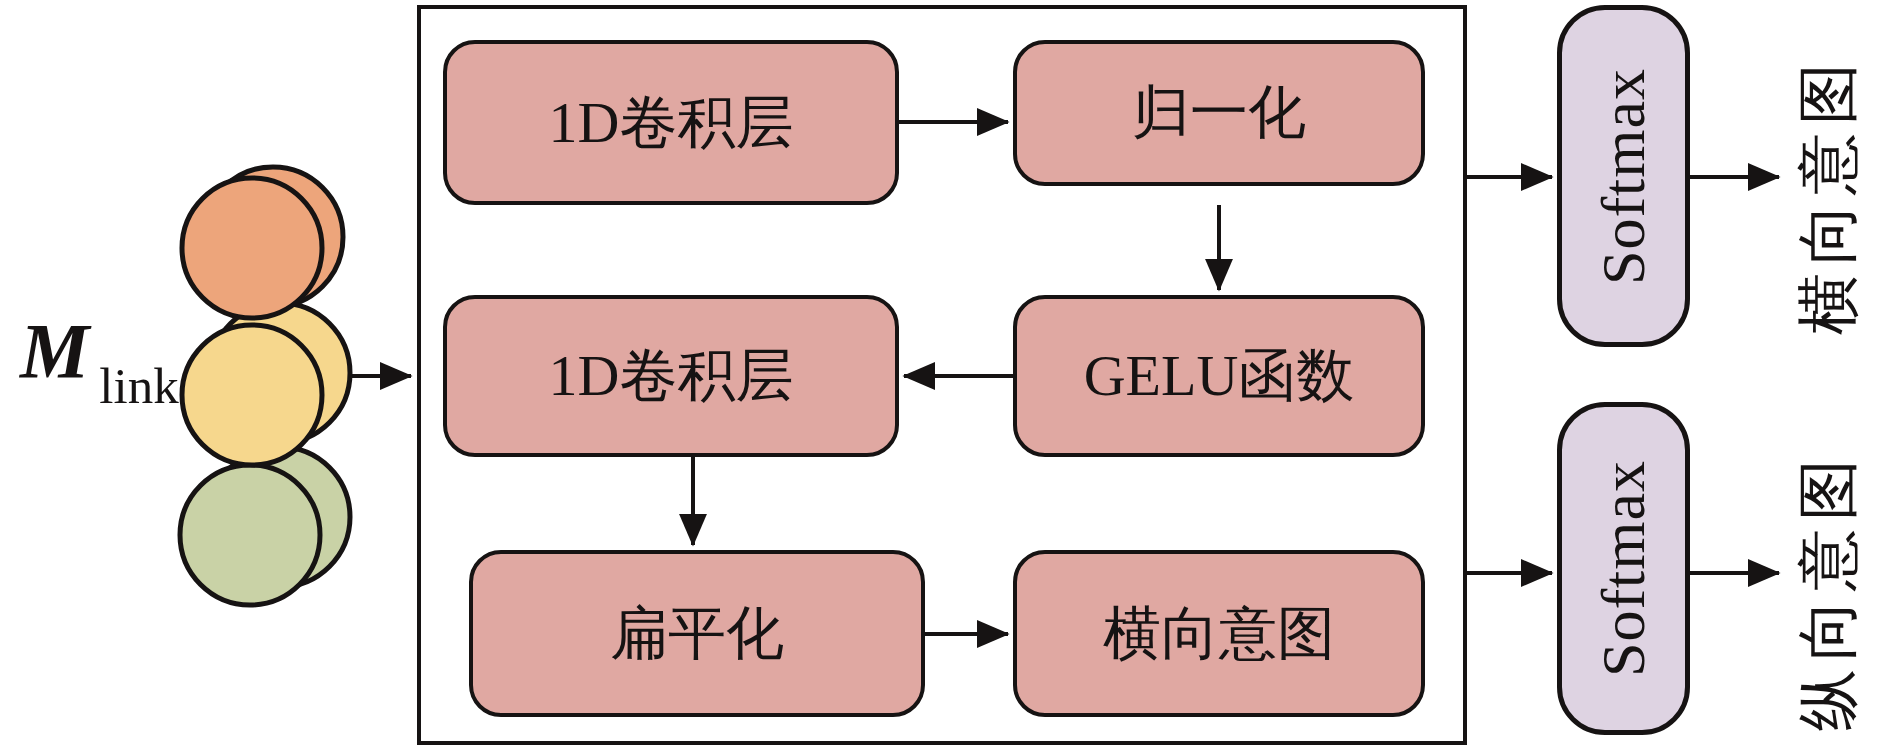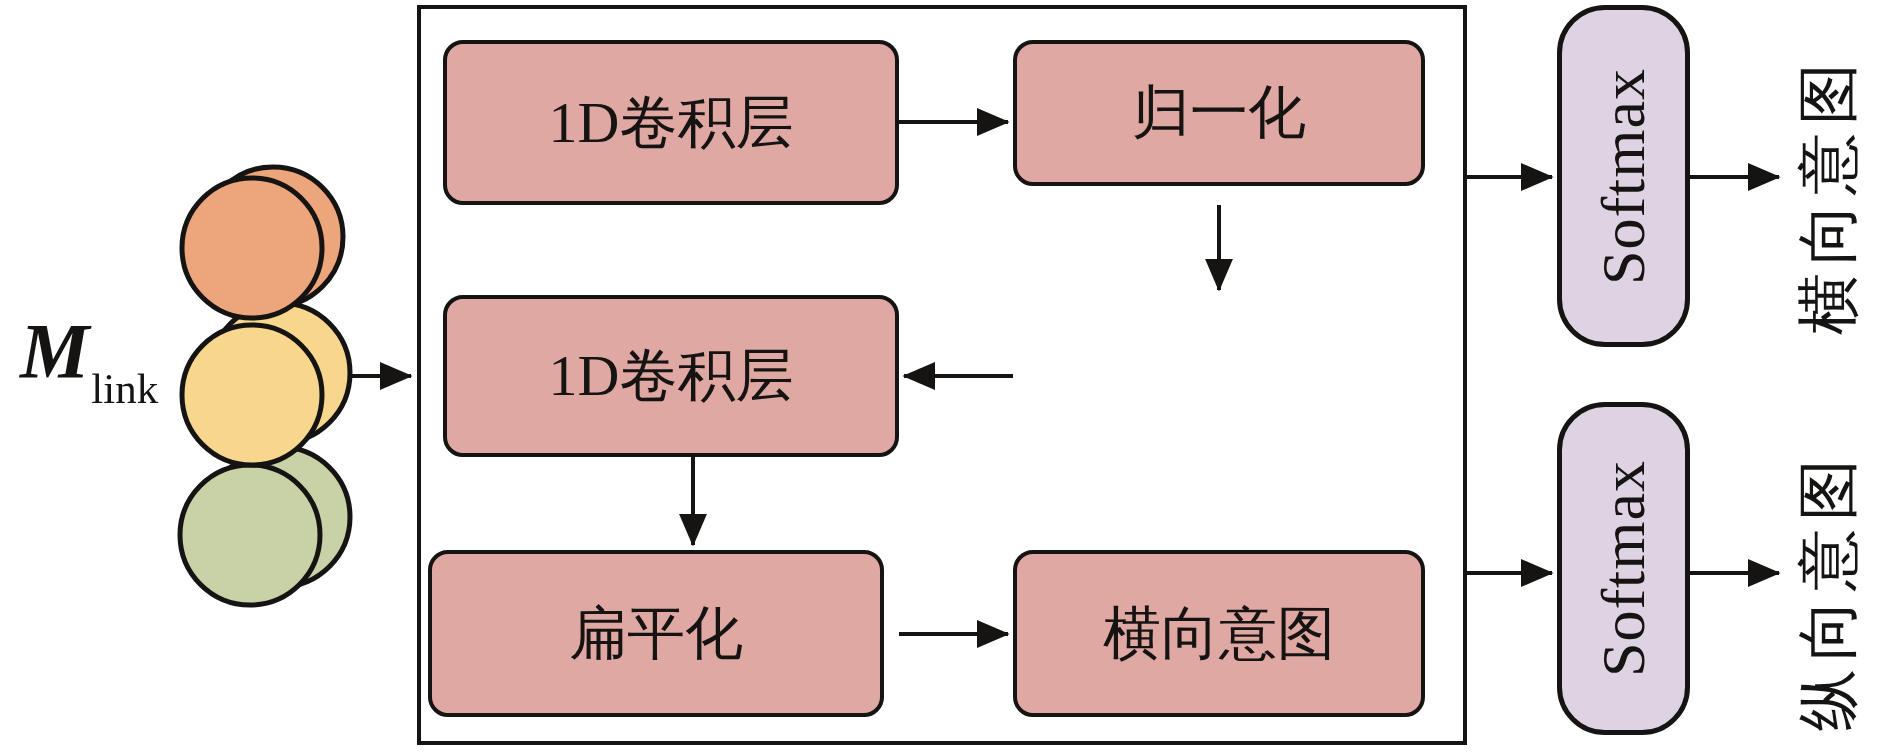--- a/index.html
+++ b/index.html
@@ -9,28 +9,28 @@
   }
   .art { position:absolute; left:0; top:0; width:1890px; height:753px; }
 
   .mainbox {
     position:absolute; left:417px; top:5px; width:1050px; height:740px;
     border:4px solid var(--line,#161313); background:transparent; box-sizing:border-box;
   }
   .pblock {
     position:absolute; box-sizing:border-box;
     background:var(--block-fill,#E0A8A2); border:4px solid var(--line,#161313);
-    border-radius:20px; display:flex; align-items:center; justify-content:center;
+    border-radius:32px; display:flex; align-items:center; justify-content:center;
     font-size:58px; color:#161313; white-space:nowrap;
   }
   .blk-a { left:443px;  top:40px;  width:456px; height:165px; }
   .blk-b { left:1013px; top:40px;  width:412px; height:146px; }
   .blk-c { left:443px;  top:295px; width:456px; height:162px; }
   .blk-d { left:1013px; top:295px; width:412px; height:162px; }
-  .blk-e { left:428px;  top:550px; width:456px; height:167px; }
+  .blk-e { left:469px;  top:550px; width:456px; height:167px; }
   .blk-f { left:1013px; top:550px; width:412px; height:167px; }
 
   .softmax {
     position:absolute; box-sizing:border-box; left:1557px; width:133px;
     background:var(--softmax-fill,#DED3E2); border:5px solid var(--line,#161313);
     border-radius:48px; display:flex; align-items:center; justify-content:center;
   }
   .sm-top { top:5px;   height:342px; }
   .sm-bot { top:402px; height:333px; }
   .softmax span {
@@ -44,21 +44,21 @@
   }
   .sl-top { top:50px; }
   .sl-bot { top:446px; }
   .sidelabel span {
     transform:rotate(-90deg); white-space:nowrap;
     font-size:62px; letter-spacing:8px; color:#161313;
   }
 
   .mlabel { position:absolute; left:20px; top:312px; color:#161313; white-space:nowrap; }
   .mlabel .sym  { font-size:78px; font-weight:bold; font-style:italic; line-height:1; }
-  .mlabel .sub  { font-size:43px; vertical-align:-26px; margin-left:2px; }
+  .mlabel .sub  { font-size:51px; vertical-align:-26px; margin-left:10px; }
 </style>
 </head>
 <body>
 
 <div class="canvas">
 
   <svg class="art" viewBox="0 0 1890 753" xmlns="http://www.w3.org/2000/svg">
     <defs>
       <marker id="arr" markerWidth="8.6" markerHeight="7" refX="7.8" refY="3.5" orient="auto">
         <path d="M0,0 L8.2,3.5 L0,7 Z" fill="#161313"></path>
@@ -96,20 +96,23 @@
 
   <div class="pblock blk-a">
     <span>1D卷积层</span>
   </div>
   <div class="pblock blk-b">
     <span>归一化</span>
   </div>
   <div class="pblock blk-c">
     <span>1D卷积层</span>
   </div>
+  <div class="pblock blk-d">
+    <span>GELU函数</span>
+  </div>
   <div class="pblock blk-e">
     <span>扁平化</span>
   </div>
   <div class="pblock blk-f">
     <span>横向意图</span>
   </div>
 
   <div class="softmax sm-top">
     <span>Softmax</span>
   </div>

